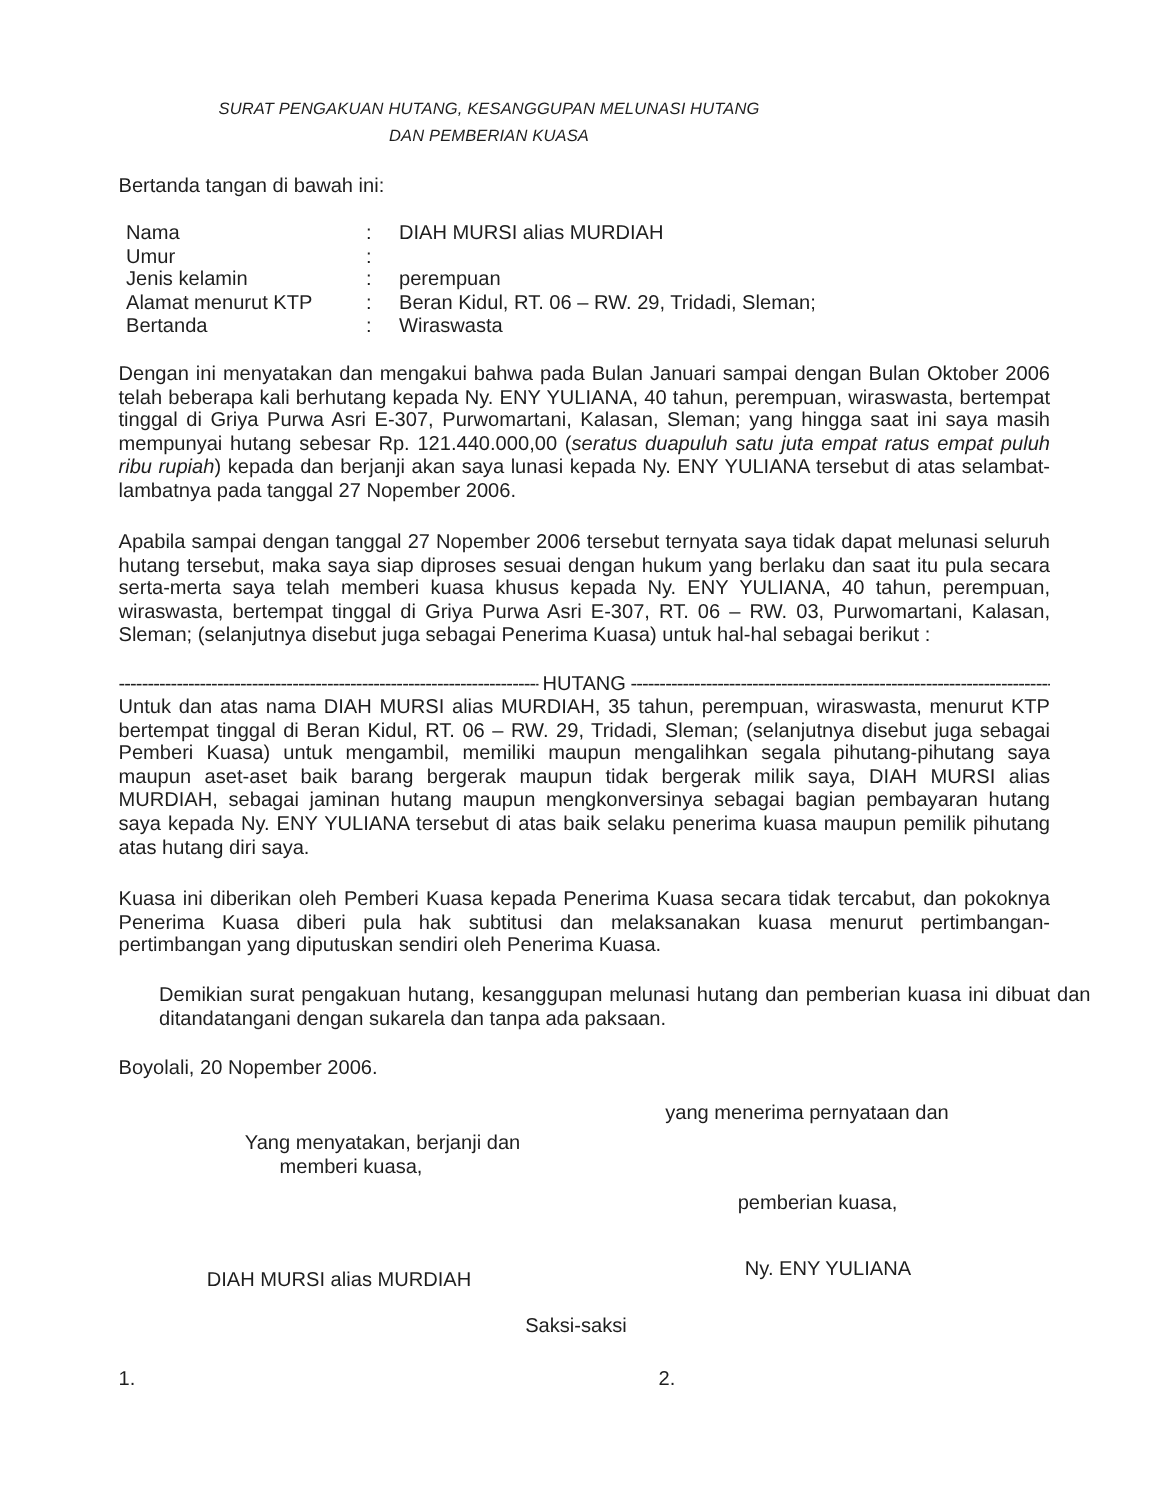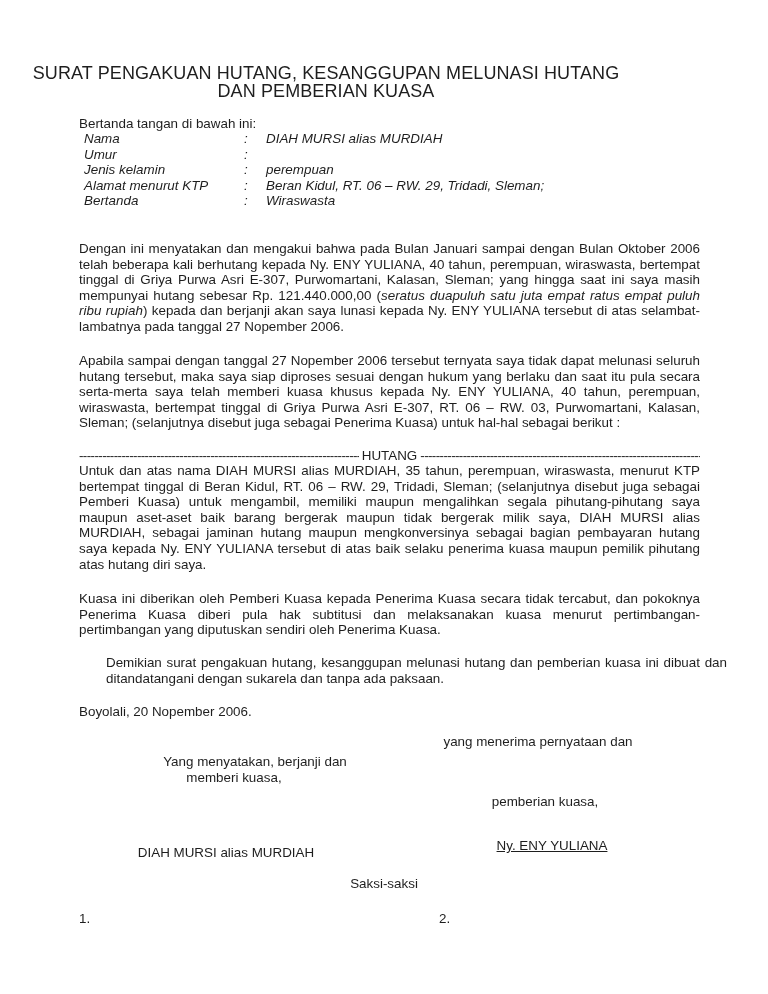--- a/index.html
+++ b/index.html
@@ -1,40 +1,40 @@
 <!DOCTYPE html>
 <html><head>
 <meta charset="utf-8">
 <style>
   html, body { margin: 0; padding: 0; background: #ffffff; }
   body { width: 768px; height: 994px; position: relative; overflow: hidden;
          font-family: "Liberation Sans", sans-serif; color: #1e1e1e; font-size: 13.4px; }
   .abs { position: absolute; }
-  .title { left: 0; width: 652px; text-align: center; font-size: 18px; line-height: 18px; letter-spacing: 0.1px; }
+  .title { left: 0; width: 652px; text-align: center; font-size: 11px; line-height: 18px; letter-spacing: 0.1px; font-style: italic; }
   .para { left: 79px; width: 621px; text-align: justify; line-height: 15.6px; }
   .ident { left: 84px; width: 520px; line-height: 15.6px; }
   .ident .row { display: flex; height: 15.6px; }
   .ident .lbl { width: 160px; }
   .ident .sep { width: 22px; }
   .ident .val { flex: 1; }
   .divider { left: 79px; width: 621px; display: flex; align-items: center; line-height: 15px; white-space: nowrap; overflow: hidden; }
   .divider .dash { flex: 1; overflow: hidden; white-space: nowrap; letter-spacing: -0.6px; }
   .divider .word { padding: 0 3px; }
   .sig { text-align: center; line-height: 15.6px; }
   em { font-style: italic; }
 </style>
 </head>
 <body>
 
 <div class="abs title" style="top:64px;">SURAT PENGAKUAN HUTANG, KESANGGUPAN MELUNASI HUTANG</div>
 <div class="abs title" style="top:82px;">DAN PEMBERIAN KUASA</div>
 
 <div class="abs" style="left:79px; top:116px; line-height:16px;">Bertanda tangan di bawah ini:</div>
 
-<div class="abs ident" style="top:131px;font-style:italic;">
+<div class="abs ident" style="top:147px;">
   <div class="row">
     <span class="lbl">Nama</span>
     <span class="sep">:</span>
     <span class="val">DIAH MURSI alias MURDIAH</span>
   </div>
   <div class="row">
     <span class="lbl">Umur</span>
     <span class="sep">:</span>
   </div>
   <div class="row">
@@ -76,17 +76,17 @@
   <div>Yang menyatakan, berjanji dan</div>
   <div style="padding-right:42px;">memberi kuasa,</div>
 </div>
 
 <div class="abs sig" style="left:420px; width:236px; top:734px;">
   <div>yang menerima pernyataan dan</div>
   <div style="padding-left:14px;margin-top:44px;">pemberian kuasa,</div>
 </div>
 
 <div class="abs sig" style="left:126px; width:200px; top:845px;">DIAH MURSI alias MURDIAH</div>
-<div class="abs sig" style="left:472px; width:160px; top:838px;text-decoration:underline;">Ny. ENY YULIANA</div>
+<div class="abs sig" style="left:472px; width:160px; top:838px;">Ny. ENY YULIANA</div>
 
 <div class="abs sig" style="left:320px; width:128px; top:876px;">Saksi-saksi</div>
 <div class="abs" style="left:79px; top:911px; line-height:16px;">1.</div>
 <div class="abs" style="left:439px; top:911px; line-height:16px;">2.</div>
 
 </body></html>

